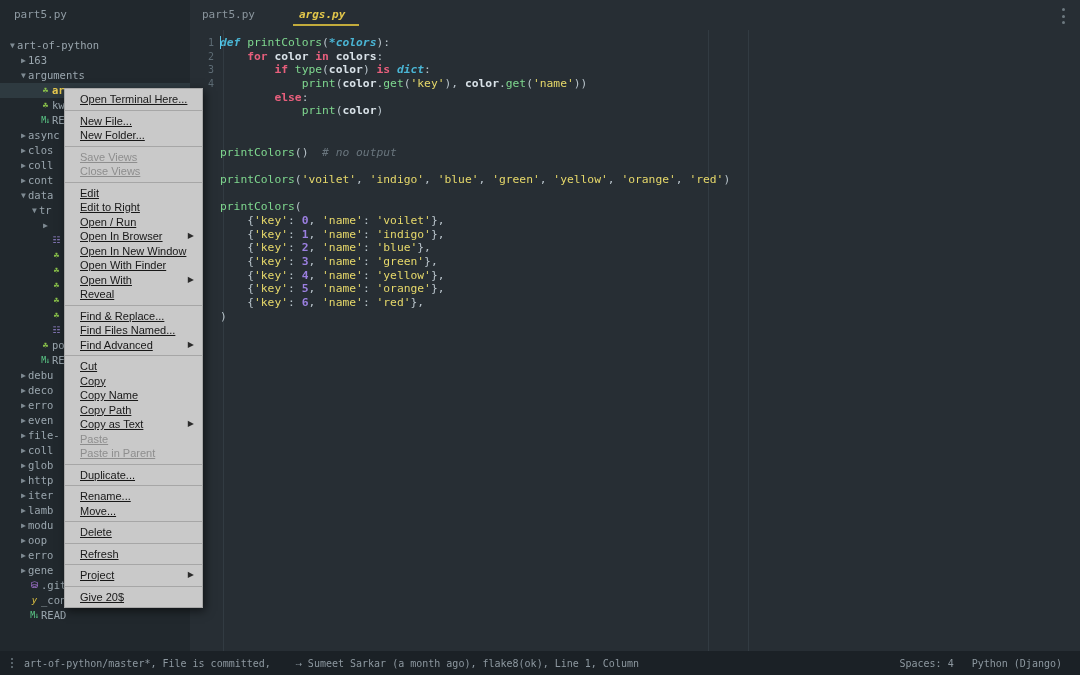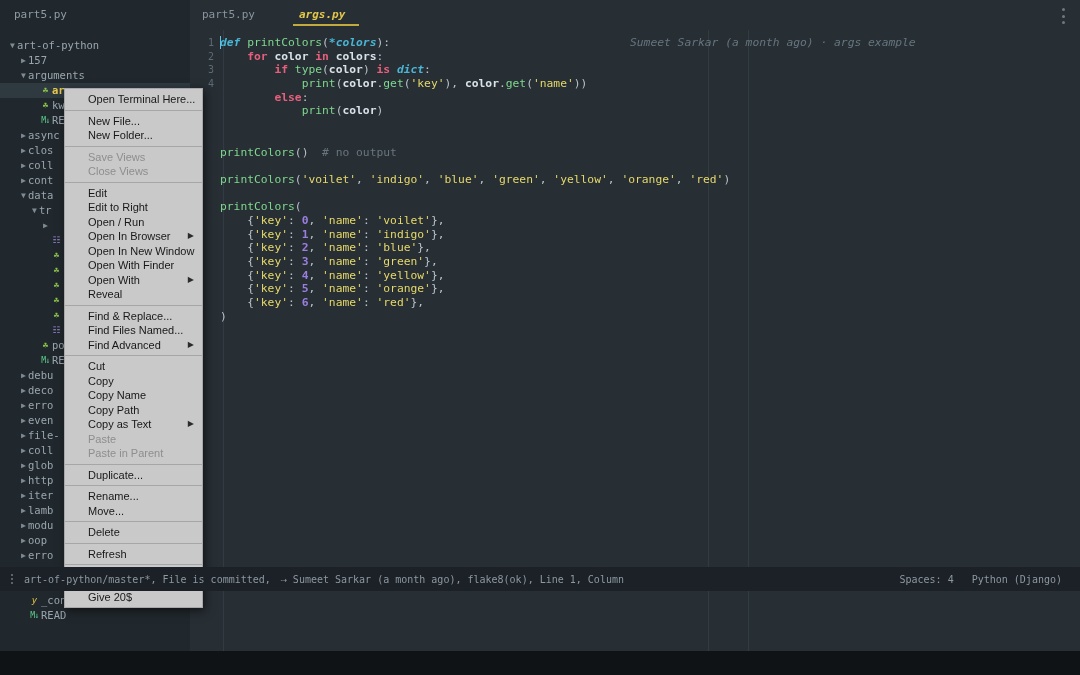--- a/index.html
+++ b/index.html
@@ -2,21 +2,21 @@
 <html><head>
 <meta charset="utf-8">
 <style>
   * { box-sizing: border-box; margin: 0; padding: 0; }
   html, body {
     width: 1080px; height: 675px;
     background: #0f1316;
     font-family: "DejaVu Sans Mono", "Liberation Mono", monospace;
     overflow: hidden;
   }
-  #app { position: relative; width: 1080px; height: 591px; background: #272e34; }
+  #app { position: relative; width: 1080px; height: 675px; background: #272e34; }
 
   
   #sidebar {
     position: absolute; left: 0; top: 0; width: 190px; height: 651px;
     background: #21282d; overflow: hidden;
   }
   #sidebar-header {
     height: 30px; line-height: 30px; padding-left: 14px;
     color: #8f9ba3; font-size: 11px;
     font-family: "DejaVu Sans Mono", "Liberation Mono", monospace;
@@ -64,33 +64,33 @@
     color:#c9d3d9;
   }
   #code .ln { height:13.7px; }
   .k  { color:#e75f7c; font-weight:bold; }     
   .kb { color:#4ab5d4; font-weight:bold; font-style:italic; }  
   .fn { color:#7fd88f; }                        
   .va { color:#d9e2e8; font-weight:bold; }      
   .st { color:#e6d86a; }                        
   .nu { color:#9b7fe0; font-weight:bold; }      
   .pn { color:#b9c4cb; }                        
-  .cm { color:#69757d; }     
+  .cm { color:#69757d; font-style:italic; }     
   .bl { color:#66757e; font-style:italic; }     
   #caret { position:absolute; left:30px; top:6px; width:1px; height:13px; background:#58c6e8; }
 
   
   #ctxmenu {
     position:absolute; left:64px; top:88px; width:139px;
     background:#c9c9c9; color:#181818;
     font-family:"Liberation Sans", sans-serif; font-size:11px;
     box-shadow: 2px 3px 9px rgba(0,0,0,.55);
     border: 1px solid #a8a8a8; padding: 3px 0 3px 0;
   }
-  .mi { height:14.5px; line-height:14.5px; padding-left:23px; position:relative; white-space:nowrap; }
+  .mi { height:14.5px; line-height:14.5px; padding-left:15px; position:relative; white-space:nowrap;text-decoration:underline; }
   .mi.dis { color:#8e8e8e; }
   .mi .arr { position:absolute; right:8px; top:0; line-height:14.5px; font-size:8px; color:#2b2b2b; }
   .msep { height:1px; background:#a6a6a6; margin:3px 0; }
 
   
   #status {
     position:absolute; left:0; bottom:0; width:1080px; height:24px;
     background:#1b2126; display:flex; align-items:center;
     font-size:10px; color:#8d98a0;
     font-family: "DejaVu Sans Mono", "Liberation Mono", monospace;
@@ -108,21 +108,21 @@
 
   <div id="sidebar">
     <div id="sidebar-header">part5.py</div>
     <div class="tree" id="tree">
         <div class="tree-row" style="padding-left: 8px;">
           <span class="tw">▼</span>
           <span class="tlabel">art-of-python</span>
         </div>
         <div class="tree-row" style="padding-left: 19px;">
           <span class="tw">▶</span>
-          <span class="tlabel">157</span>
+          <span class="tlabel">163</span>
         </div>
         <div class="tree-row" style="padding-left: 19px;">
           <span class="tw">▼</span>
           <span class="tlabel">arguments</span>
         </div>
         <div class="tree-row sel-row" style="padding-left: 30px;">
           <span class="tw empty">&nbsp;</span>
           <span class="ticon i-py">☘</span>
           <span class="tlabel">ar</span>
         </div>
@@ -299,21 +299,20 @@
       <div class="ruler" style="left:558px"></div>
       <div id="gutline"></div>
       <div id="gutter">
           <div class="lnum" style="top: 6px;">1</div>
           <div class="lnum" style="top: 19.7px;">2</div>
           <div class="lnum" style="top: 33.4px;">3</div>
           <div class="lnum" style="top: 47.1px;">4</div>
         </div>
       <div id="code"><div class="ln"><span class="kb">def </span><span class="fn">printColors</span><span class="pn">(</span><span class="kb">*colors</span><span class="pn">):</span></div><div class="ln"><span class="pn">    </span><span class="k">for </span><span class="va">color</span><span class="k"> in </span><span class="va">colors</span><span class="pn">:</span></div><div class="ln"><span class="pn">        </span><span class="k">if </span><span class="fn">type</span><span class="pn">(</span><span class="va">color</span><span class="pn">) </span><span class="k">is </span><span class="kb">dict</span><span class="pn">:</span></div><div class="ln"><span class="pn">            </span><span class="fn">print</span><span class="pn">(</span><span class="va">color</span><span class="pn">.</span><span class="fn">get</span><span class="pn">(</span><span class="st">'key'</span><span class="pn">), </span><span class="va">color</span><span class="pn">.</span><span class="fn">get</span><span class="pn">(</span><span class="st">'name'</span><span class="pn">))</span></div><div class="ln"><span class="pn">        </span><span class="k">else</span><span class="pn">:</span></div><div class="ln"><span class="pn">            </span><span class="fn">print</span><span class="pn">(</span><span class="va">color</span><span class="pn">)</span></div><div class="ln">&nbsp;</div><div class="ln">&nbsp;</div><div class="ln"><span class="fn">printColors</span><span class="pn">()  </span><span class="cm"># no output</span></div><div class="ln">&nbsp;</div><div class="ln"><span class="fn">printColors</span><span class="pn">(</span><span class="st">'voilet'</span><span class="pn">, </span><span class="st">'indigo'</span><span class="pn">, </span><span class="st">'blue'</span><span class="pn">, </span><span class="st">'green'</span><span class="pn">, </span><span class="st">'yellow'</span><span class="pn">, </span><span class="st">'orange'</span><span class="pn">, </span><span class="st">'red'</span><span class="pn">)</span></div><div class="ln">&nbsp;</div><div class="ln"><span class="fn">printColors</span><span class="pn">(</span></div><div class="ln"><span class="pn">    {</span><span class="st">'key'</span><span class="pn">: </span><span class="nu">0</span><span class="pn">, </span><span class="st">'name'</span><span class="pn">: </span><span class="st">'voilet'</span><span class="pn">},</span></div><div class="ln"><span class="pn">    {</span><span class="st">'key'</span><span class="pn">: </span><span class="nu">1</span><span class="pn">, </span><span class="st">'name'</span><span class="pn">: </span><span class="st">'indigo'</span><span class="pn">},</span></div><div class="ln"><span class="pn">    {</span><span class="st">'key'</span><span class="pn">: </span><span class="nu">2</span><span class="pn">, </span><span class="st">'name'</span><span class="pn">: </span><span class="st">'blue'</span><span class="pn">},</span></div><div class="ln"><span class="pn">    {</span><span class="st">'key'</span><span class="pn">: </span><span class="nu">3</span><span class="pn">, </span><span class="st">'name'</span><span class="pn">: </span><span class="st">'green'</span><span class="pn">},</span></div><div class="ln"><span class="pn">    {</span><span class="st">'key'</span><span class="pn">: </span><span class="nu">4</span><span class="pn">, </span><span class="st">'name'</span><span class="pn">: </span><span class="st">'yellow'</span><span class="pn">},</span></div><div class="ln"><span class="pn">    {</span><span class="st">'key'</span><span class="pn">: </span><span class="nu">5</span><span class="pn">, </span><span class="st">'name'</span><span class="pn">: </span><span class="st">'orange'</span><span class="pn">},</span></div><div class="ln"><span class="pn">    {</span><span class="st">'key'</span><span class="pn">: </span><span class="nu">6</span><span class="pn">, </span><span class="st">'name'</span><span class="pn">: </span><span class="st">'red'</span><span class="pn">},</span></div><div class="ln"><span class="pn">)</span></div></div>
       <div id="caret"></div>
-      <div class="bl" id="blame" style="position:absolute; left:440px; top:6px; font-size:11.3px; line-height:13.7px;">Sumeet Sarkar (a month ago) · args example</div>
     </div>
   </div>
 
   <div id="ctxmenu">
       <div class="mi"><span>Open Terminal Here...</span></div>
       <div class="msep"></div>
       <div class="mi"><span>New File...</span></div>
       <div class="mi"><span>New Folder...</span></div>
       <div class="msep"></div>
       <div class="mi dis"><span>Save Views</span></div>
@@ -356,21 +355,21 @@
 
   <div id="status">
     <div id="st-dots">
         <i></i>
         <i></i>
         <i></i>
       </div>
     <div id="st-left">
       <span>art-of-python/master*,</span>
       <span>File is committed,</span>
-      <span style="margin-left:4px">⇢ Sumeet Sarkar (a month ago),</span>
+      <span style="margin-left:19px">⇢ Sumeet Sarkar (a month ago),</span>
       <span>flake8(ok),</span>
       <span>Line 1, Column</span>
     </div>
     <div id="st-right">
       <span>Spaces: 4</span>
       <span>Python (Django)</span>
     </div>
   </div>
 </div>
 

